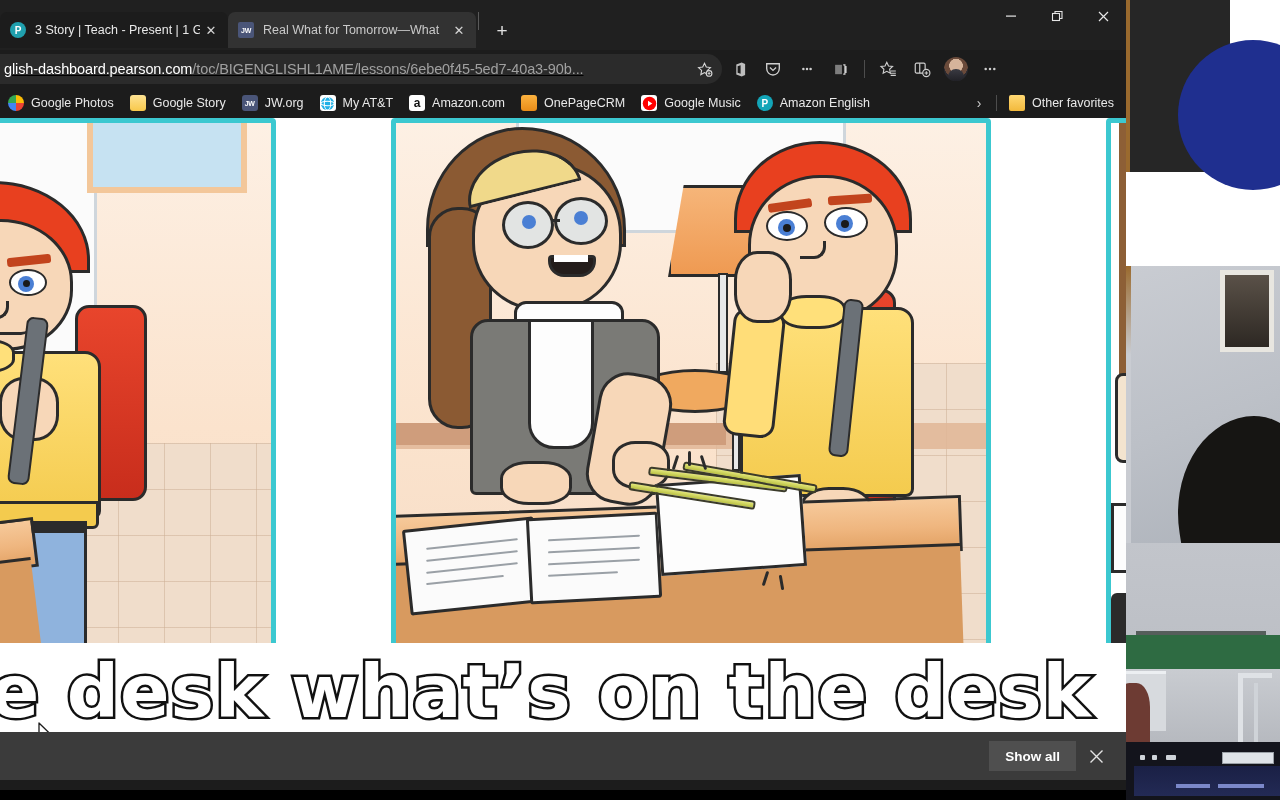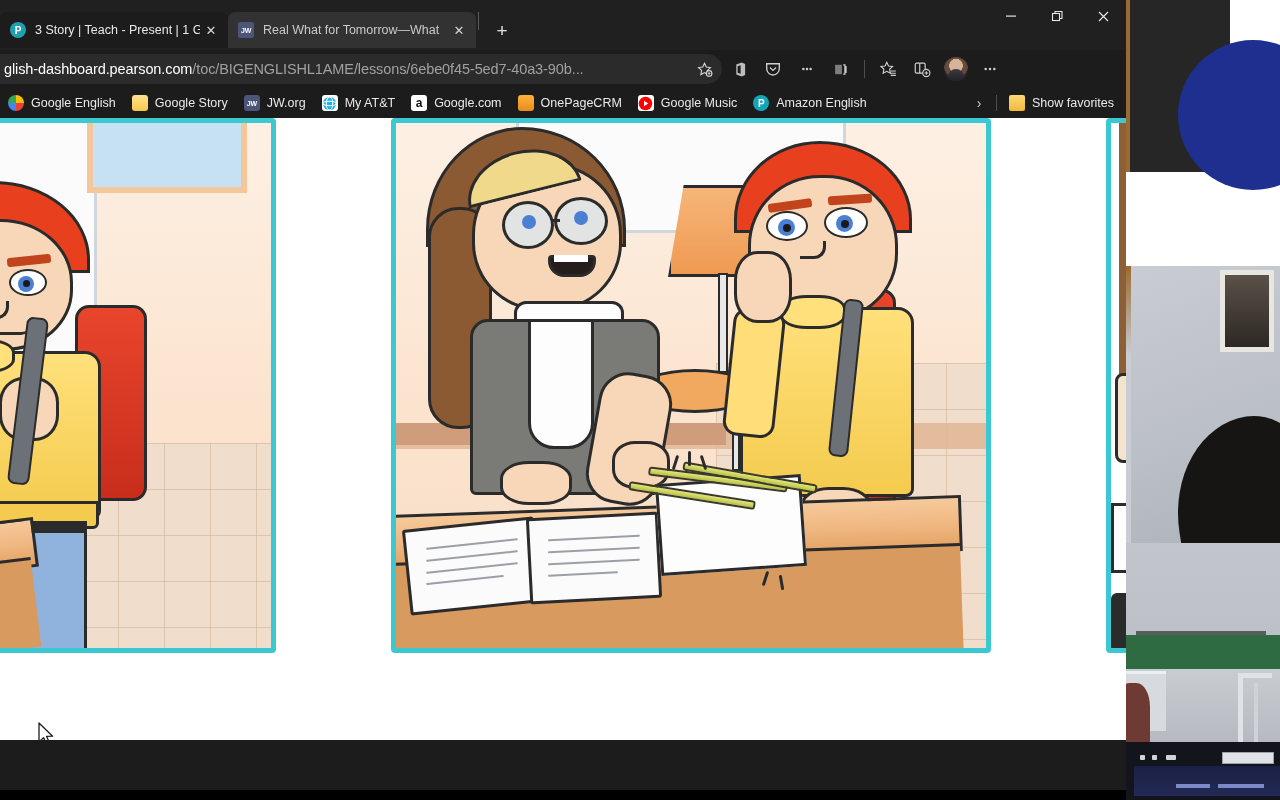--- a/index.html
+++ b/index.html
@@ -88,20 +88,21 @@
     color: #e6e6e6;
   }
   .wc svg { display: block; }
 
   
   .navbar {
     height: 38px;
     background: #1c1c1c;
     display: flex; align-items: center;
     padding: 0 6px 0 0;
+    text-decoration: underline;
   }
   .omnibox {
     flex: 0 0 auto;
     width: 722px;
     height: 30px;
     margin-left: 0;
     background: #2b2b2b;
     border-radius: 0 15px 15px 0;
     display: flex; align-items: center;
     padding-right: 4px;
@@ -527,21 +528,21 @@
               <circle cx="10" cy="10" r="1.4"></circle>
               <circle cx="14.8" cy="10" r="1.4"></circle>
           </svg>
         </div>
       </div>
     </div>
 
     <div class="bookmarks">
       <div class="bm">
         <span class="bm-ico ico-gphotos"></span>
-        <span class="bm-label">Google English</span>
+        <span class="bm-label">Google Photos</span>
       </div>
       <div class="bm">
         <span class="bm-ico ico-gkeep"></span>
         <span class="bm-label">Google Story</span>
       </div>
       <div class="bm">
         <span class="bm-ico ico-jw">JW</span>
         <span class="bm-label">JW.org</span>
       </div>
       <div class="bm">
@@ -549,21 +550,21 @@
           <svg width="15" height="15" viewBox="0 0 16 16">
               <circle cx="8" cy="8" r="7" fill="#1fb0e6"></circle>
               <ellipse cx="8" cy="8" rx="7" ry="2.4" fill="none" stroke="#fff" stroke-width="1.1"></ellipse>
               <ellipse cx="8" cy="8" rx="3.4" ry="7" fill="none" stroke="#fff" stroke-width="1.1"></ellipse>
             </svg>
         </span>
         <span class="bm-label">My AT&amp;T</span>
       </div>
       <div class="bm">
         <span class="bm-ico ico-amazon">a</span>
-        <span class="bm-label">Google.com</span>
+        <span class="bm-label">Amazon.com</span>
       </div>
       <div class="bm">
         <span class="bm-ico ico-crm"></span>
         <span class="bm-label">OnePageCRM</span>
       </div>
       <div class="bm">
         <span class="bm-ico ico-ytm">
           <svg width="15" height="15" viewBox="0 0 16 16">
               <circle cx="8" cy="8" r="7.2" fill="#ff0000"></circle>
               <polygon points="6.4,5 11,8 6.4,11" fill="#fff"></polygon>
@@ -573,21 +574,21 @@
       </div>
       <div class="bm">
         <span class="bm-ico ico-pearson">P</span>
         <span class="bm-label">Amazon English</span>
       </div>
 
       <div class="bm-overflow">›</div>
       <div class="bm-divider"></div>
       <div class="bm">
         <span class="bm-ico ico-folder"></span>
-        <span class="bm-label">Show favorites</span>
+        <span class="bm-label">Other favorites</span>
       </div>
     </div>
 
     <div class="page">
 
       <div class="comic-strip">
 
         <div class="panel panel-1">
           <div class="sc">
             <div class="bg-wall"></div>
@@ -712,28 +713,39 @@
             <div style="position:absolute;inset:0;background:#ffffff;"></div>
             <div style="position:absolute;left:8px;top:-20px;width:90px;height:300px;background:#8d5f36;border-radius:0 0 40px 0;"></div>
             <div style="position:absolute;left:4px;top:250px;width:96px;height:90px;background:#f3e4cf;border:3px solid #2b2b2b;border-radius:8px;"></div>
             <div style="position:absolute;left:0;top:380px;width:110px;height:70px;background:#fdfdfd;border:3px solid #2b2b2b;"></div>
             <div style="position:absolute;left:0;top:470px;width:120px;height:60px;background:#2b2b2b;border-radius:6px;"></div>
           </div>
         </div>
 
       </div>
 
+      <div class="subtitle">
+        <div class="subtitle-text">e desk what’s on the desk</div>
+      </div>
 
       <div class="cursor">
         <svg width="18" height="26" viewBox="0 0 18 26">
           <path d="M1 1 L1 20 L5.6 15.6 L8.6 22.6 L11.6 21.2 L8.6 14.4 L14.6 14.2 Z" fill="#ffffff" stroke="#1c1c1c" stroke-width="1.3" stroke-linejoin="round"></path>
         </svg>
       </div>
     </div>
 
+    <div class="sharebar">
+      <button class="showall-btn">Show all</button>
+      <div class="sharebar-close">
+        <svg width="17" height="17" viewBox="0 0 17 17" stroke="currentColor" stroke-width="1.4">
+          <path d="M2.5 2.5l12 12M14.5 2.5l-12 12"></path>
+        </svg>
+      </div>
+    </div>
   </div>
 
   <div class="right-col">
 
     <div class="rc-black-top"></div>
 
     <div class="rc-slide">
       <div class="left-dark"></div>
       <div class="left-strip"></div>
       <div class="blue-circle"></div>

